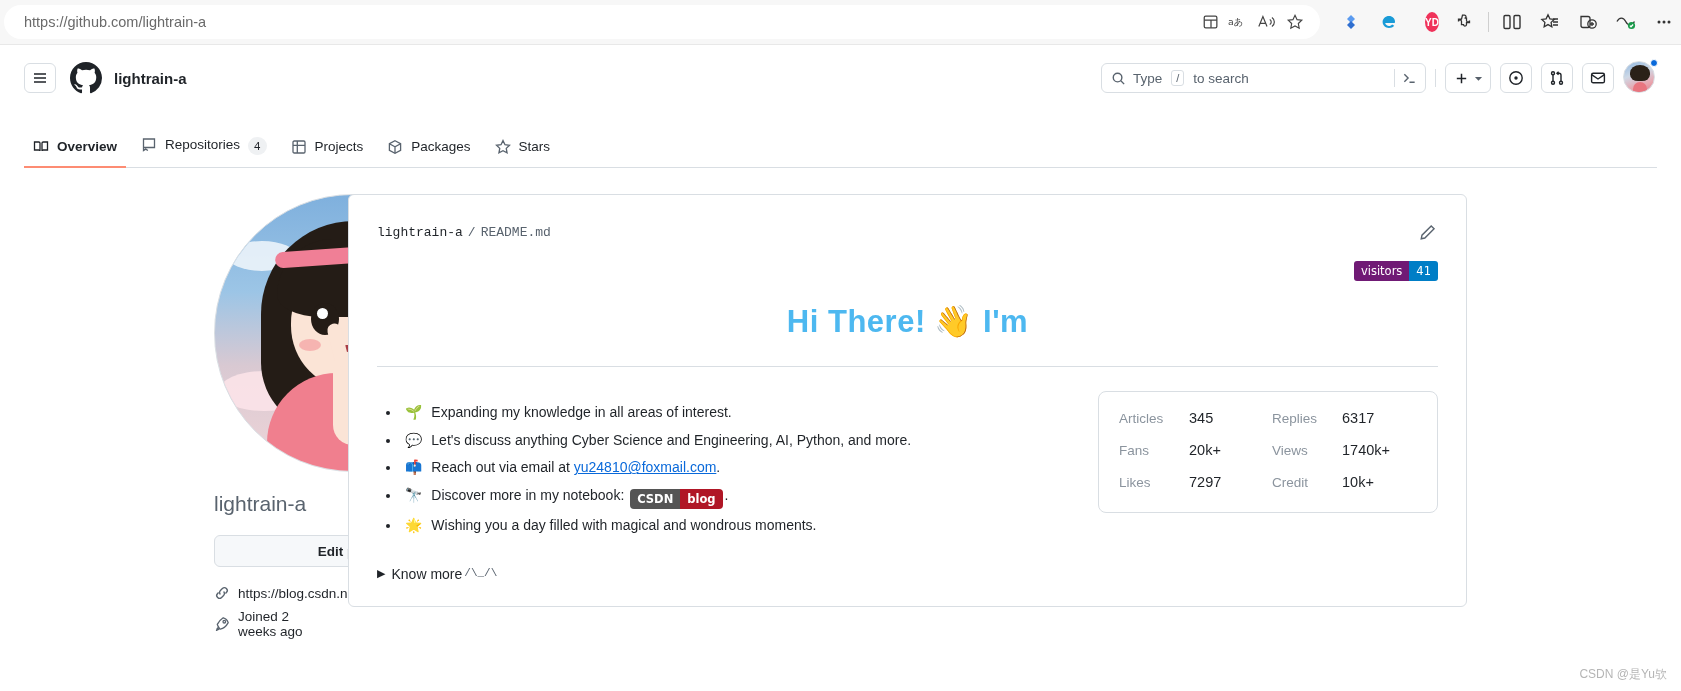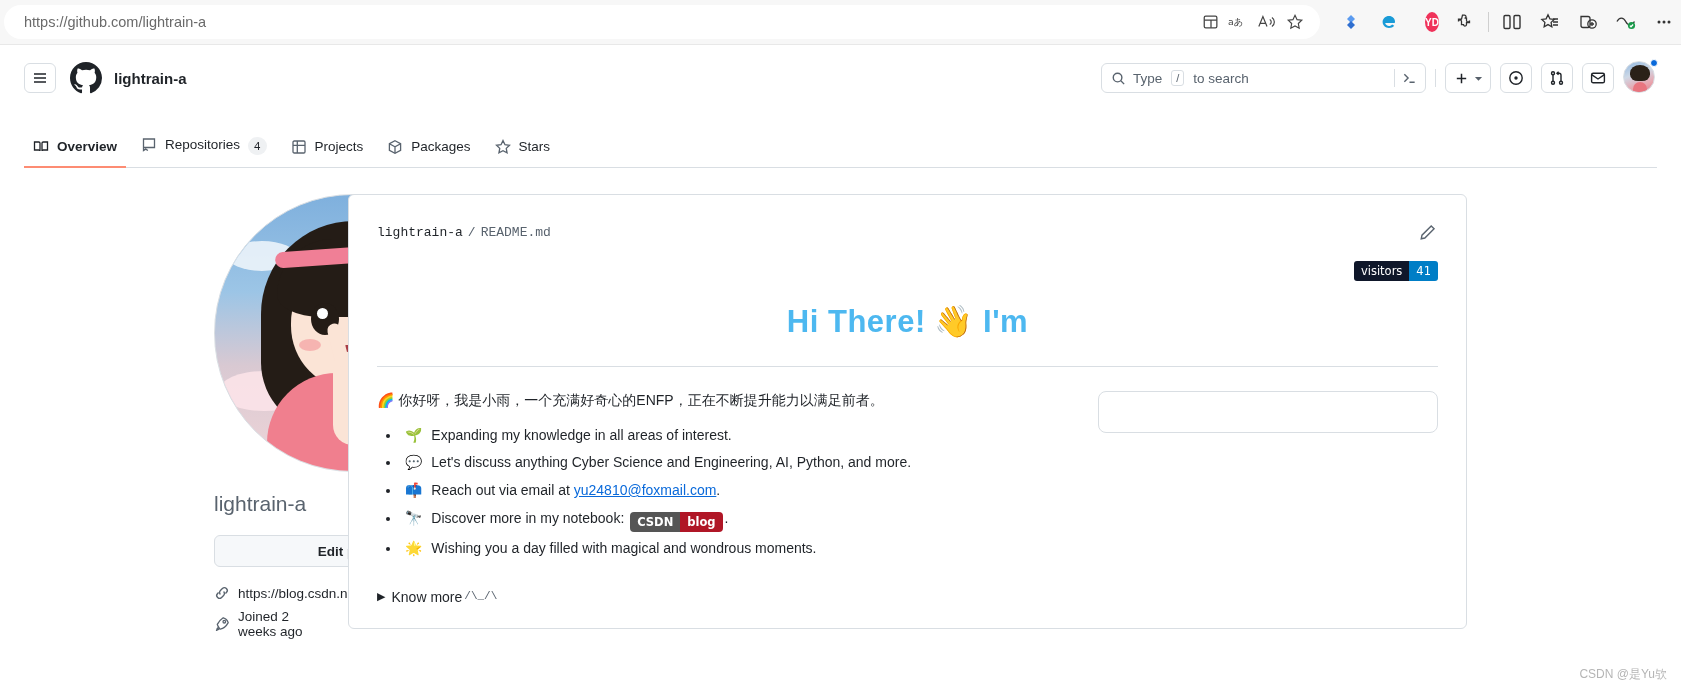--- a/index.html
+++ b/index.html
@@ -199,21 +199,21 @@
   }
   .readme-head .sep { margin: 0 5px; color: #59636e; }
   .readme-head .file { color: #59636e; }
   .pencil { margin-left: auto; color: #59636e; }
 
   .visitors-badge {
     display: inline-flex; align-items: stretch; height: 20px; margin-top: 18px;
     font-size: 11.5px; border-radius: 3px; overflow: hidden;
     font-family: "DejaVu Sans", sans-serif;
   }
-  .visitors-badge .lhs { background: #0f172a; color: #fff; padding: 0 7px; display:flex; align-items:center; }
+  .visitors-badge .lhs { background: #701a75; color: #fff; padding: 0 7px; display:flex; align-items:center; }
   .visitors-badge .rhs { background: #007ec6; color: #fff; padding: 0 7px; display:flex; align-items:center; }
   .badge-row { display: flex; justify-content: flex-end; }
 
   .hi-there {
     text-align: center; margin: 22px 0 26px 0;
     font-size: 31px; font-weight: 800; color: #4db8f0;
     letter-spacing: .5px;
   }
   .hi-there .wave { filter: none; }
   .hr { height: 1px; background: #d9dee3; margin: 0 0 22px 0; }
@@ -565,24 +565,20 @@
       <div class="hi-there">
         <span>Hi There!</span>
         <span class="wave">👋</span>
         <span>I'm</span>
       </div>
 
       <div class="hr"></div>
 
       <div class="readme-body">
         <div class="md-left">
-          <p>
-            <span class="em">🌈</span>
-            <span>你好呀，我是小雨，一个充满好奇心的ENFP，正在不断提升能力以满足前者。</span>
-          </p>
 
           <ul class="md-list">
             <li>
               <span class="em">🌱</span>
               <span>Expanding my knowledge in all areas of interest.</span>
             </li>
             <li>
               <span class="em">💬</span>
               <span>Let's discuss anything Cyber Science and Engineering, AI, Python, and more.</span>
             </li>
@@ -604,19 +600,35 @@
           </ul>
 
           <div class="know-more">
             <span class="tri">▶</span>
             <span>Know more</span>
             <span class="cat-art">/\_/\</span>
           </div>
         </div>
 
         <div class="stats-card">
+          <div class="stats-grid">
+            <span class="stat-k">Articles</span>
+            <span class="stat-v">345</span>
+            <span class="stat-k">Replies</span>
+            <span class="stat-v">6317</span>
+
+            <span class="stat-k">Fans</span>
+            <span class="stat-v">20k+</span>
+            <span class="stat-k">Views</span>
+            <span class="stat-v">1740k+</span>
+
+            <span class="stat-k">Likes</span>
+            <span class="stat-v">7297</span>
+            <span class="stat-k">Credit</span>
+            <span class="stat-v">10k+</span>
+          </div>
         </div>
       </div>
     </div>
   </div>
 </div>
 
 <div class="watermark">CSDN @是Yu欤</div>
 
 </body></html>

